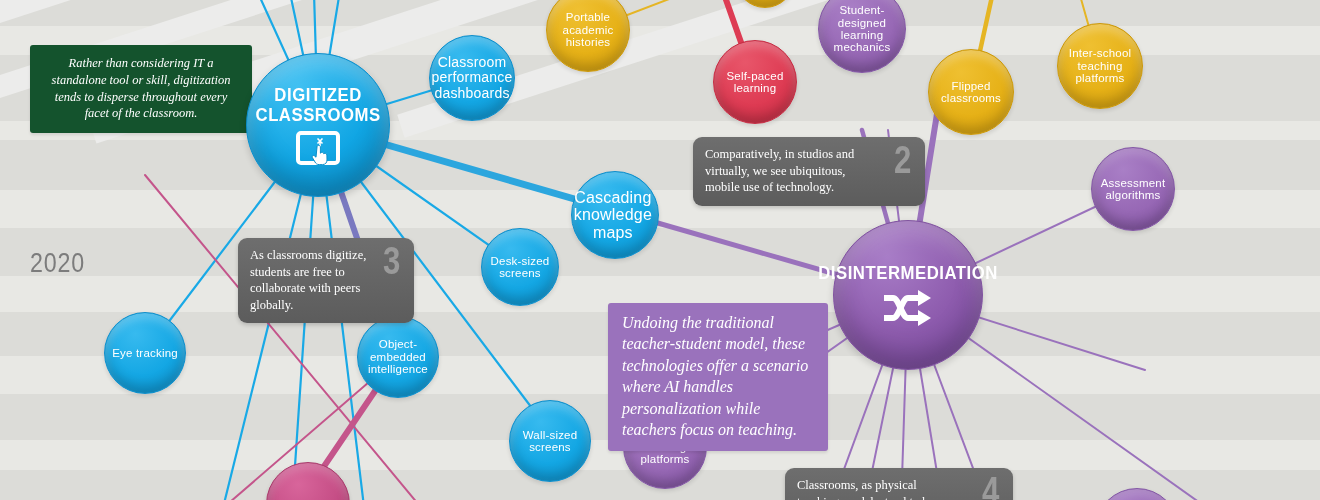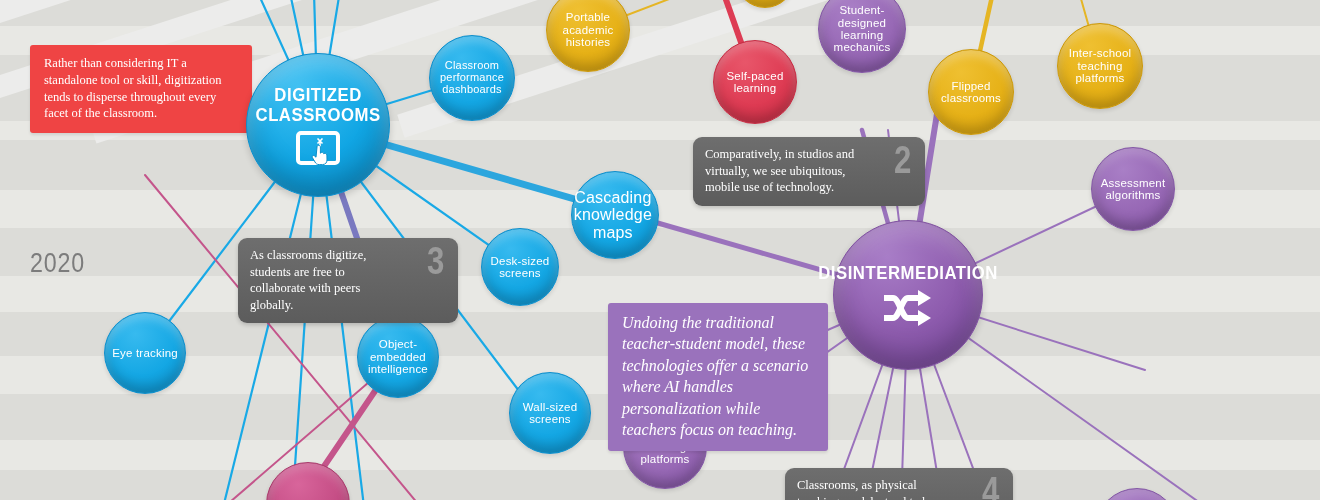--- a/index.html
+++ b/index.html
@@ -73,23 +73,24 @@
     font-family:"Liberation Serif", serif;font-size:12.5px;line-height:1.32;
     box-shadow:0 2px 4px rgba(0,0,0,.18);
     display:flex;align-items:flex-start;
   }
   .co-gray .num{
     font-family:"Liberation Sans", sans-serif;
     font-size:38px;line-height:.78;font-weight:bold;color:#9a9a9a;
     margin-left:auto;align-self:flex-start;transform:scaleX(.82);
   }
   .co-blue{
-    background:#ef4444;border-radius:3px;padding:10px 14px 11px 14px;
-    font-family:"Liberation Serif", serif;font-size:12.5px;line-height:1.34;
+    background:#14532d;border-radius:3px;padding:10px 14px 11px 14px;
+    font-family:"Liberation Serif", serif;font-style:italic;font-size:12.5px;line-height:1.34;
     box-shadow:0 2px 3px rgba(0,0,0,.10);
+    text-align:center;
   }
   .co-purple{
     background:#9a72bc;border-radius:3px;padding:9px 14px 10px 14px;
     font-family:"Liberation Serif", serif;font-style:italic;font-size:16px;line-height:1.34;
     box-shadow:0 2px 3px rgba(0,0,0,.10);
   }
 
   .year{
     position:absolute;z-index:4;color:#7c7c7c;
     font-family:"Liberation Sans", sans-serif;font-size:27px;letter-spacing:1px;
@@ -166,47 +167,47 @@
 
   <div class="callout co-blue" style="left:30px;top:45px;width:222px;">
     <span class="ctext">Rather than considering IT a standalone tool or skill, digitization tends to disperse throughout every facet of the classroom.</span>
   </div>
 
   <div class="callout co-gray" style="left:693px;top:137px;width:232px;">
     <span class="ctext" style="max-width:160px;">Comparatively, in studios and virtually, we see ubiquitous, mobile use of technology.</span>
     <span class="num">2</span>
   </div>
 
-  <div class="callout co-gray" style="left:238px;top:238px;width:220px;">
+  <div class="callout co-gray" style="left:238px;top:238px;width:176px;">
     <span class="ctext" style="max-width:150px;">As classrooms digitize, students are free to collaborate with peers globally.</span>
     <span class="num">3</span>
   </div>
 
   <div class="callout co-gray" style="left:785px;top:468px;width:228px;">
     <span class="ctext" style="max-width:165px;">Classrooms, as physical teaching models, tend to be replaced by studios</span>
     <span class="num">4</span>
   </div>
 
   <div class="callout co-purple" style="left:608px;top:303px;width:220px;">
     <span class="ctext">Undoing the traditional teacher-student model, these technologies offer a scenario where AI handles personalization while teachers focus on teaching.</span>
   </div>
 
-  <div class="node n-blue" style="left:429px;top:35px;width:86px;height:86px;font-size:11px;">
+  <div class="node n-blue" style="left:429px;top:35px;width:86px;height:86px;font-size:14px;">
     <span class="lbl">Classroom performance dashboards</span>
   </div>
 
   <div class="node n-blue" style="left:571px;top:171px;width:88px;height:88px;font-size:16px;align-items:flex-end;">
     <span class="lbl">Cascading knowledge maps</span>
   </div>
 
   <div class="node n-blue" style="left:481px;top:228px;width:78px;height:78px;font-size:11.5px;">
     <span class="lbl">Desk-sized screens</span>
   </div>
 
-  <div class="node n-blue" style="left:509px;top:372px;width:82px;height:82px;font-size:11.5px;">
+  <div class="node n-blue" style="left:509px;top:400px;width:82px;height:82px;font-size:11.5px;">
     <span class="lbl">Wall-sized screens</span>
   </div>
 
   <div class="node n-blue" style="left:104px;top:312px;width:82px;height:82px;font-size:11.5px;">
     <span class="lbl">Eye tracking</span>
   </div>
 
   <div class="node n-blue" style="left:357px;top:316px;width:82px;height:82px;font-size:11.5px;">
     <span class="lbl">Object-embedded intelligence</span>
   </div>

